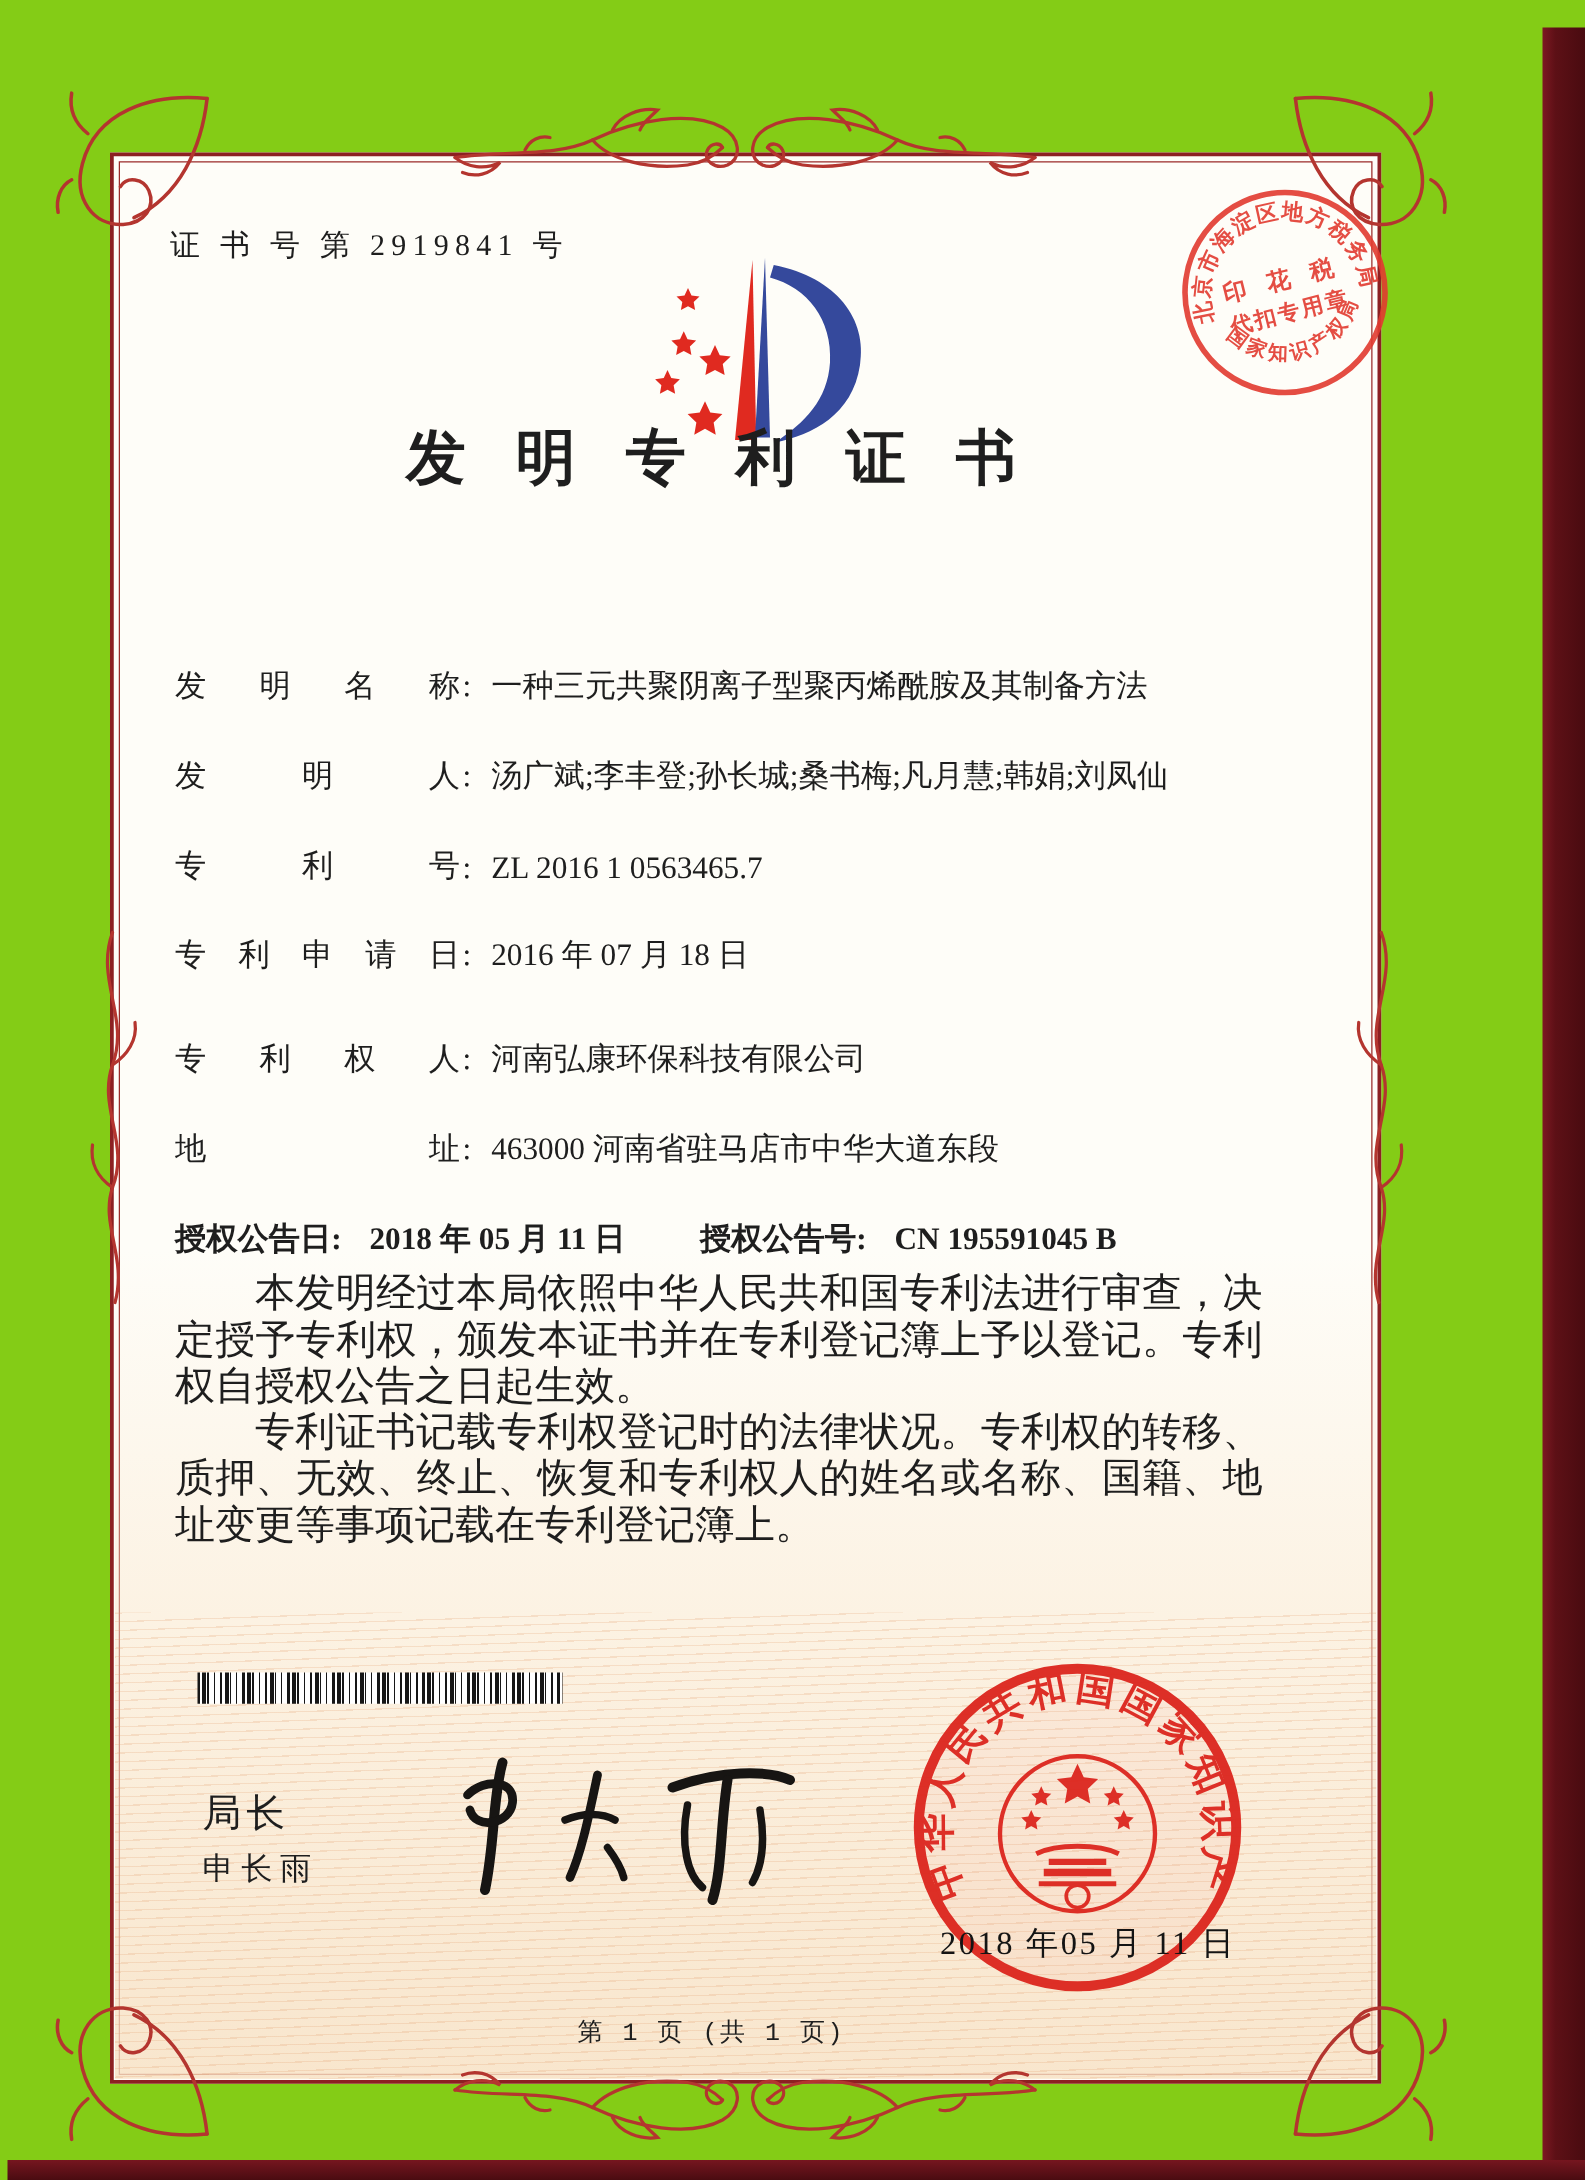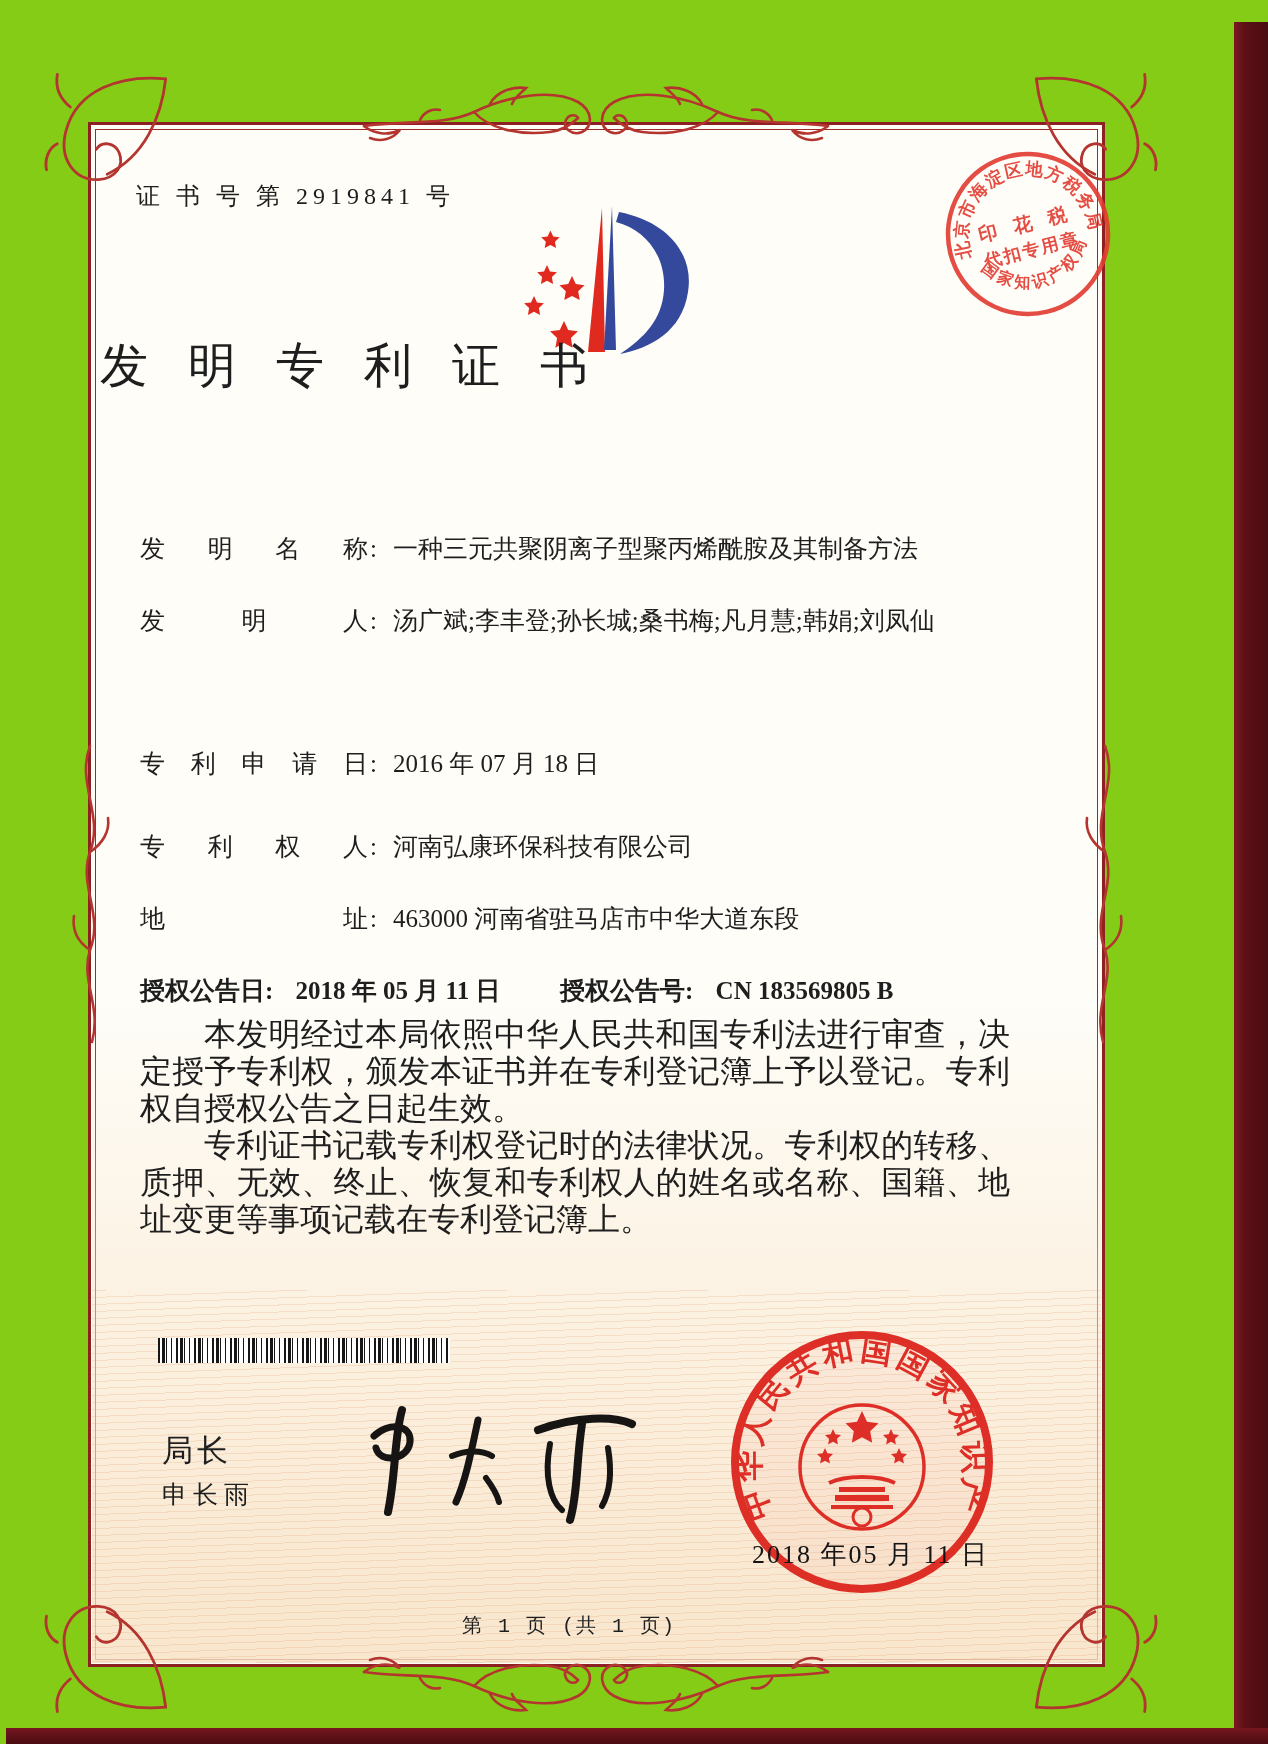--- a/index.html
+++ b/index.html
@@ -16,21 +16,21 @@
   .frame::after{content:"";position:absolute;inset:4px;border:1px solid #9a2a28;pointer-events:none;}
   .tint{position:absolute;left:92px;top:1000px;width:1009px;height:663px;
     background:linear-gradient(180deg,rgba(252,240,222,0) 0%,rgba(250,231,205,.5) 45%,rgba(247,224,194,.8) 100%);}
   .waves{position:absolute;left:92px;top:1290px;width:1009px;height:373px;opacity:.75;
     background:repeating-linear-gradient(178deg,rgba(226,158,110,.32) 0 1px,transparent 1px 7px);}
   .orn{position:absolute;pointer-events:none;}
   .orn path{fill:none;stroke:#b4352f;stroke-width:2.6;stroke-linecap:round;}
   
   .abs{position:absolute;}
   .certno{left:136px;top:180px;font-size:24px;letter-spacing:5px;}
-  .title{left:60px;top:334px;width:1017px;text-align:left;font-size:48px;font-weight:400;
+  .title{left:60px;top:334px;width:1017px;text-align:center;font-size:48px;font-weight:700;
          letter-spacing:40px;padding-left:40px;box-sizing:border-box;}
   .frow{left:140px;font-size:25px;white-space:nowrap;}
   .flabel{display:inline-block;width:228px;text-align:justify;text-align-last:justify;vertical-align:bottom;}
   .fcolon{margin-left:2px;}
   .fvalue{margin-left:16px;}
   .grant2{position:absolute;left:420px;top:0;}
   .body{left:140px;top:1016px;width:870px;font-size:32px;line-height:37px;text-align:justify;}
   .body p{margin:0;text-indent:2em;}
   .barcode{left:158px;top:1338px;width:292px;height:25px;
     background:repeating-linear-gradient(90deg,#161616 0 2px,#fff 2px 4px,#161616 4px 7px,#fff 7px 8px,#161616 8px 9px,#fff 9px 13px,#161616 13px 14px,#fff 14px 18px);}
@@ -142,36 +142,39 @@
   </svg>
 
   <div class="abs title z2">发明专利证书</div>
 
   <div class="abs frow z2" style="top:532px;">
     <span class="flabel">发明名称</span><span class="fcolon">:</span><span class="fvalue">一种三元共聚阴离子型聚丙烯酰胺及其制备方法</span>
   </div>
   <div class="abs frow z2" style="top:604px;">
     <span class="flabel">发明人</span><span class="fcolon">:</span><span class="fvalue">汤广斌;李丰登;孙长城;桑书梅;凡月慧;韩娟;刘凤仙</span>
   </div>
+  <div class="abs frow z2" style="top:676px;">
+    <span class="flabel">专利号</span><span class="fcolon">:</span><span class="fvalue">ZL 2016 1 0563465.7</span>
+  </div>
   <div class="abs frow z2" style="top:747px;">
     <span class="flabel">专利申请日</span><span class="fcolon">:</span><span class="fvalue">2016 年 07 月 18 日</span>
   </div>
   <div class="abs frow z2" style="top:830px;">
     <span class="flabel">专利权人</span><span class="fcolon">:</span><span class="fvalue">河南弘康环保科技有限公司</span>
   </div>
   <div class="abs frow z2" style="top:902px;">
     <span class="flabel">地址</span><span class="fcolon">:</span><span class="fvalue">463000 河南省驻马店市中华大道东段</span>
   </div>
 
   <div class="abs frow z2" style="top:974px;width:870px;font-weight:bold;">
     <span>授权公告日</span><span>:</span>
     <span class="fvalue">2018 年 05 月 11 日</span>
     <span class="grant2">
       <span>授权公告号</span><span>:</span>
-      <span class="fvalue">CN 183569805 B</span>
+      <span class="fvalue">CN 195591045 B</span>
     </span>
   </div>
 
   <div class="abs body z2">
     <p>本发明经过本局依照中华人民共和国专利法进行审查，决定授予专利权，颁发本证书并在专利登记簿上予以登记。专利权自授权公告之日起生效。</p>
     <p>专利证书记载专利权登记时的法律状况。专利权的转移、质押、无效、终止、恢复和专利权人的姓名或名称、国籍、地址变更等事项记载在专利登记簿上。</p>
   </div>
 
   <div class="abs barcode z2"></div>
 

